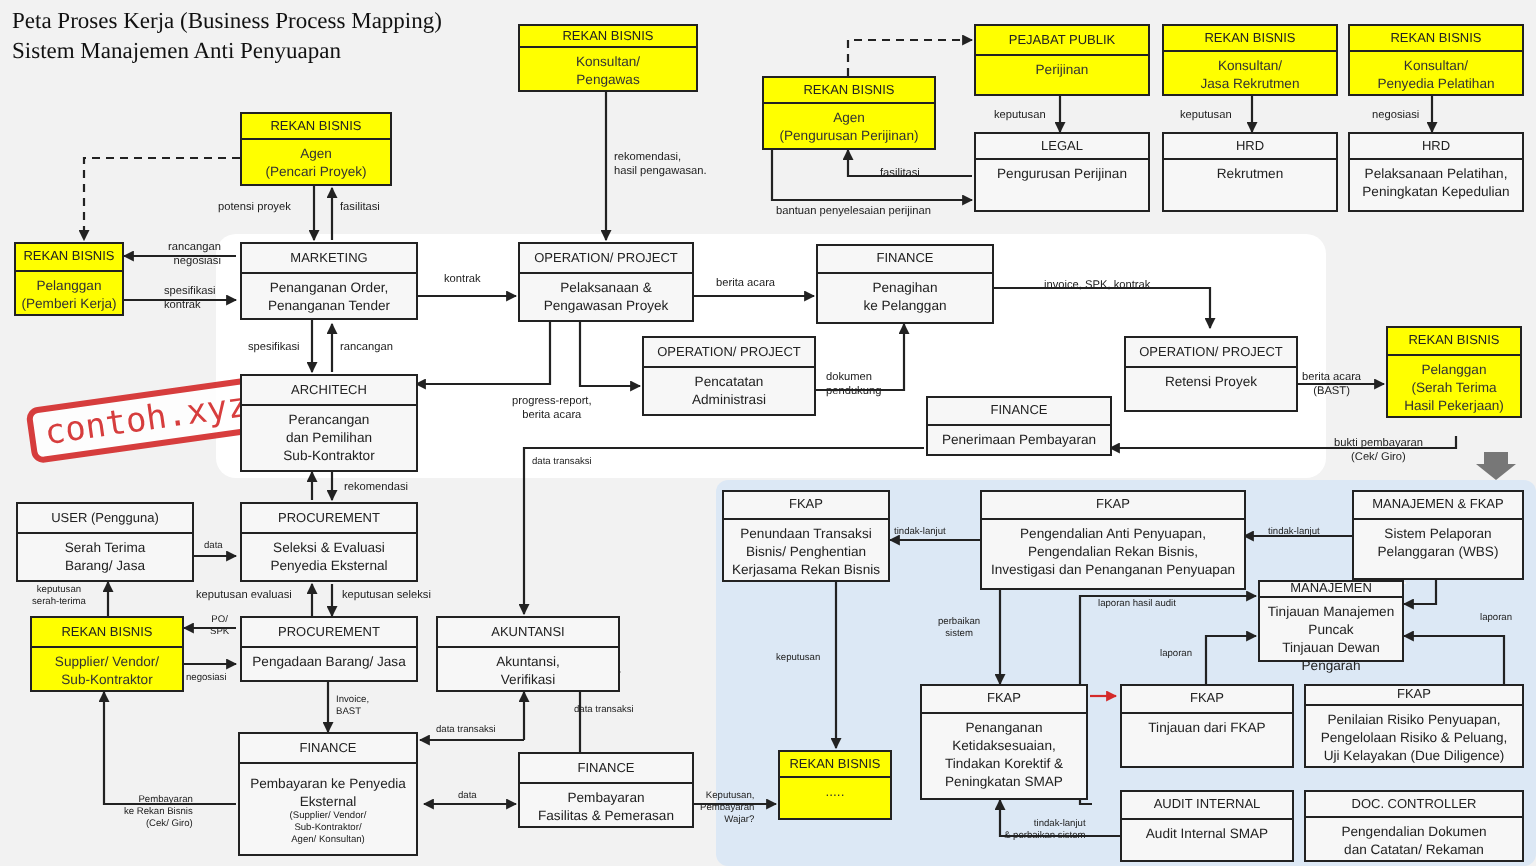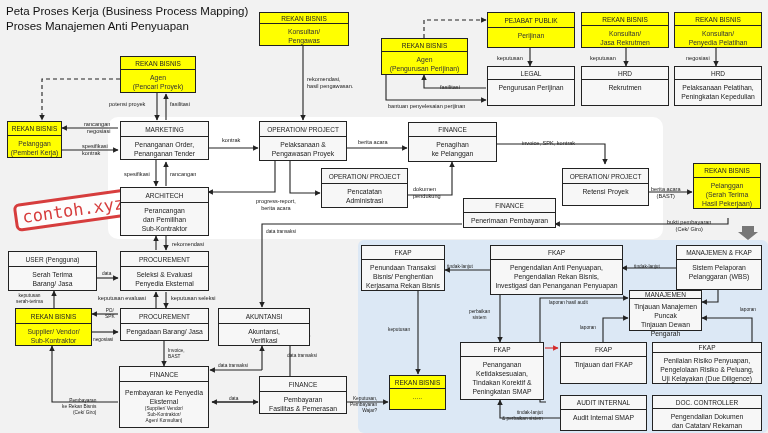--- a/index.html
+++ b/index.html
@@ -1,18 +1,18 @@
 <!DOCTYPE html>
 <html><head>
 <meta charset="utf-8">
 <style>
   html,body{margin:0;padding:0;}
   body{width:768px;height:433px;background:#f2f2f2;position:relative;overflow:hidden;font-family:"Liberation Sans",sans-serif;}
   .title{position:absolute;left:6px;top:4px;font-size:11.5px;line-height:15px;color:#111;}
-  .title div{white-space:nowrap;}
+  .title div{white-space:nowrap;font-family:Liberation Serif, serif;}
   .panel-white{position:absolute;left:108px;top:117px;width:555px;height:122px;background:#ffffff;border-radius:10px;}
   .panel-blue{position:absolute;left:358px;top:240px;width:410px;height:193px;background:#dce8f5;border-radius:6px;}
   .box{position:absolute;border:1.3px solid #222;background:#f7f7f7;box-sizing:border-box;display:flex;flex-direction:column;}
   .box .hd{border-bottom:1.3px solid #222;font-size:6.5px;text-align:center;display:flex;align-items:center;justify-content:center;color:#222;text-transform:none;}
   .box .bd{flex:1;font-size:6.8px;text-align:center;color:#222;display:flex;align-items:flex-start;justify-content:center;padding-top:3px;line-height:9px;white-space:pre-line;}
   .box.y{background:#ffff00;}
   .box.y .hd{background:#ffff00;}
   .box.y .bd{color:#333;}
   .lbl{position:absolute;font-size:5.6px;color:#222;line-height:7px;white-space:pre-line;}
   .lbl.sm{font-size:4.8px;line-height:6px;}
@@ -20,21 +20,21 @@
   .stamp{position:absolute;left:14px;top:196px;transform:rotate(-8deg);border:3px solid #d42a2a;border-radius:6px;color:#d42a2a;font-size:17px;padding:0 5px;line-height:22px;font-family:"DejaVu Sans Mono",monospace;background:#fff;opacity:0.9;}
 </style>
 </head>
 <body>
 
 <div class="panel-white"></div>
 <div class="panel-blue"></div>
 
 <div class="title">
   <div>Peta Proses Kerja (Business Process Mapping)</div>
-  <div>Proses Manajemen Anti Penyuapan</div>
+  <div>Sistem Manajemen Anti Penyuapan</div>
 </div>
 
 <div class="stamp">contoh.xyz</div>
 
 <svg class="lines" width="768" height="433">
   <defs>
     <marker id="ah" markerWidth="5" markerHeight="5" refX="4.5" refY="2.5" orient="auto">
         <path d="M0,0 L5,2.5 L0,5 z" fill="#222"></path>
       </marker>
     <marker id="ahr" markerWidth="5" markerHeight="5" refX="4.5" refY="2.5" orient="auto">

